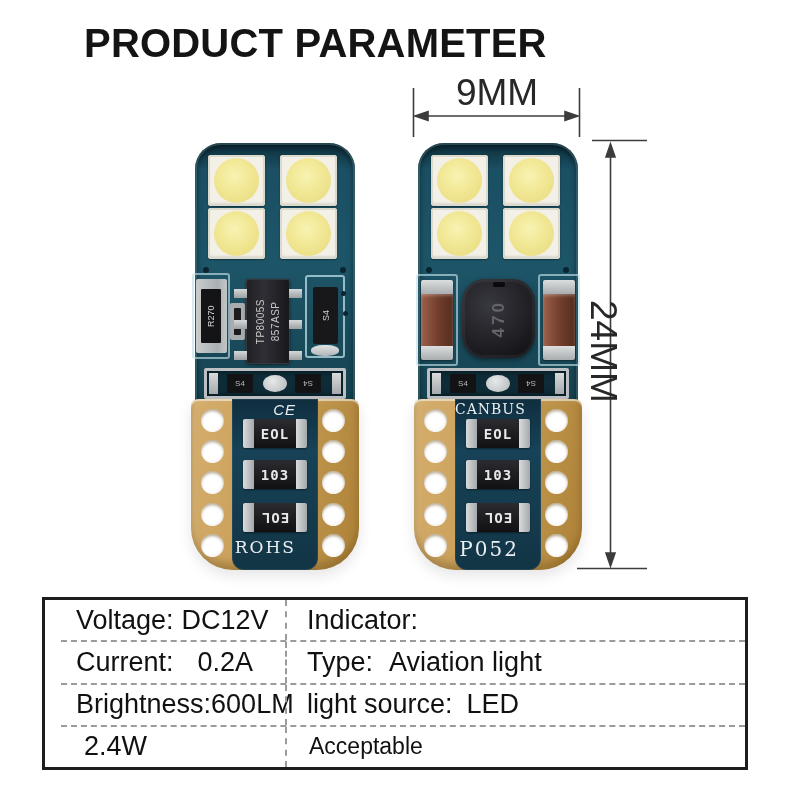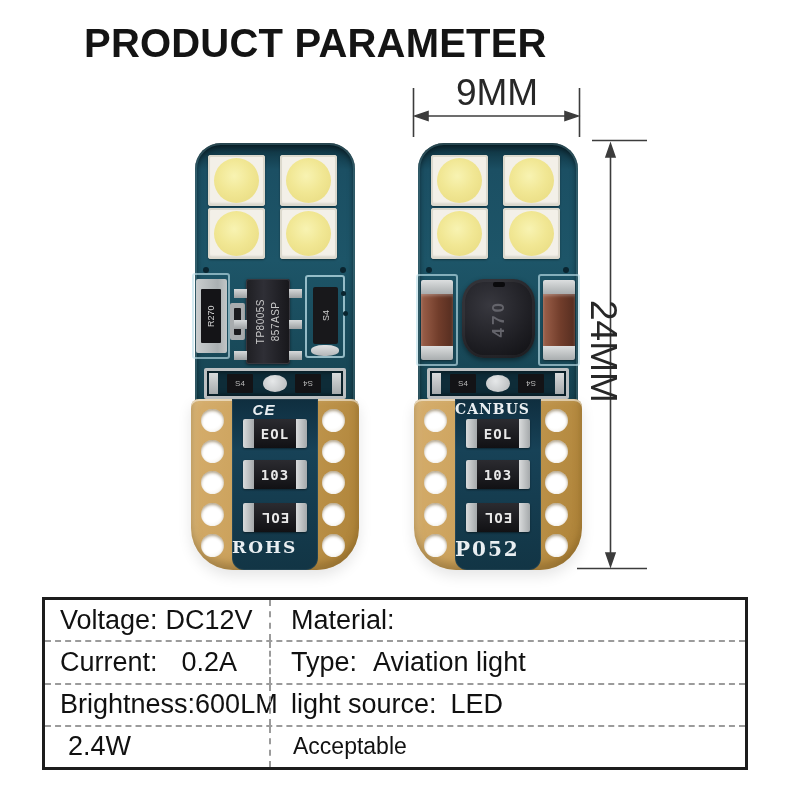--- a/index.html
+++ b/index.html
@@ -107,30 +107,30 @@
   .hole { position:absolute; width:23px; height:23px; border-radius:50%;
           background:radial-gradient(circle at 42% 35%, #ffffff 55%, #eeeae0);
           box-shadow:inset 0 2px 3px rgba(92,62,12,.45); }
   .res { position:absolute; left:52px; width:64px; height:29px; display:flex; border-radius:2px;
          overflow:hidden; box-shadow:0 1px 2px rgba(0,0,0,.45); }
   .res-cap { width:11px; background:linear-gradient(90deg,#d9dbdc,#a5a9ab); }
   .res-body { flex:1; background:linear-gradient(180deg,#2b2b30,#111114); color:#e8e8e8;
               font-size:14px; font-weight:700; display:flex; align-items:center; justify-content:center;
               font-family:"DejaVu Sans Mono", monospace; letter-spacing:1px; }
   .res.flip .res-body span { display:inline-block; transform:rotate(180deg); }
-  .strip-text { position:absolute; left:41px; width:64px; text-align:center; color:#e9eef1;
-                font-family:"DejaVu Serif", serif; font-weight:700; }
+  .strip-text { position:absolute; left:41px; width:64px; text-align:right; color:#e9eef1;
+                font-family:"DejaVu Serif", serif; font-weight:400; }
   .cert  { top:2px;  font-size:15px; letter-spacing:1px; font-family:"Liberation Sans",sans-serif; font-style:italic; }
   .canbus{ top:2px;  font-size:14px; letter-spacing:1px; }
   .rohs  { top:138px; font-size:17px; letter-spacing:2px; }
   .p052  { top:138px; font-size:20px; letter-spacing:2px; }
 
   
   .spec-table { position:absolute; left:42px; top:597px; width:706px; height:173px;
-                border:3px solid #1d1d1d; background:#fff; display:flex; flex-direction:column; }
+                border:3px solid #1d1d1d; background:#fff; display:flex; flex-direction:column;padding-left:16px; }
   .t-row { flex:1; display:flex; }
   .t-row + .t-row { border-top:2px dashed #9b9b9b; }
   .cell { display:flex; align-items:center; white-space:nowrap; color:#111; }
   .cell-l { width:224px; padding-left:15px; }
   .cell-r { flex:1; padding-left:20px; border-left:2px dashed #9b9b9b; }
   .lbl { font-size:27px; }
   .val { font-size:27px; }
   .g8  .val { margin-left:8px; }
   .g24 .val { margin-left:24px; }
   .g0  .val { margin-left:0; }
@@ -314,21 +314,21 @@
     </div>
   </div>
 
   <div class="spec-table">
     <div class="t-row">
       <div class="cell cell-l g8">
         <span class="lbl">Voltage:</span>
         <span class="val">DC12V</span>
       </div>
       <div class="cell cell-r g14 v-sm">
-        <span class="lbl">Material:</span>
+        <span class="lbl">Indicator:</span>
       </div>
     </div>
     <div class="t-row">
       <div class="cell cell-l g24">
         <span class="lbl">Current:</span>
         <span class="val">0.2A</span>
       </div>
       <div class="cell cell-r g16">
         <span class="lbl">Type:</span>
         <span class="val">Aviation light</span>

